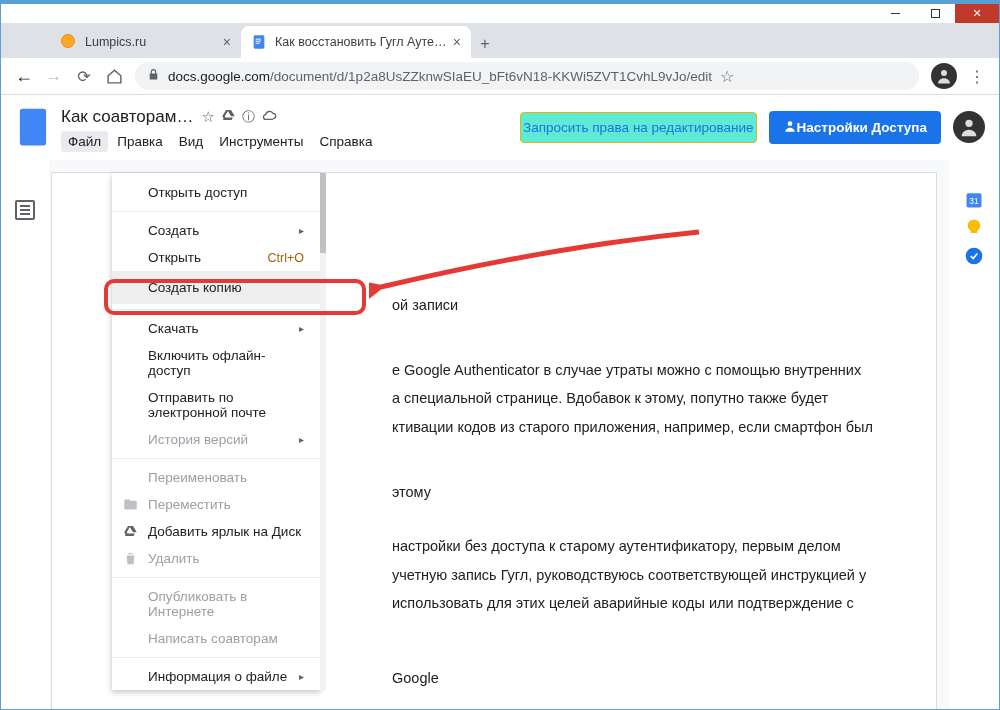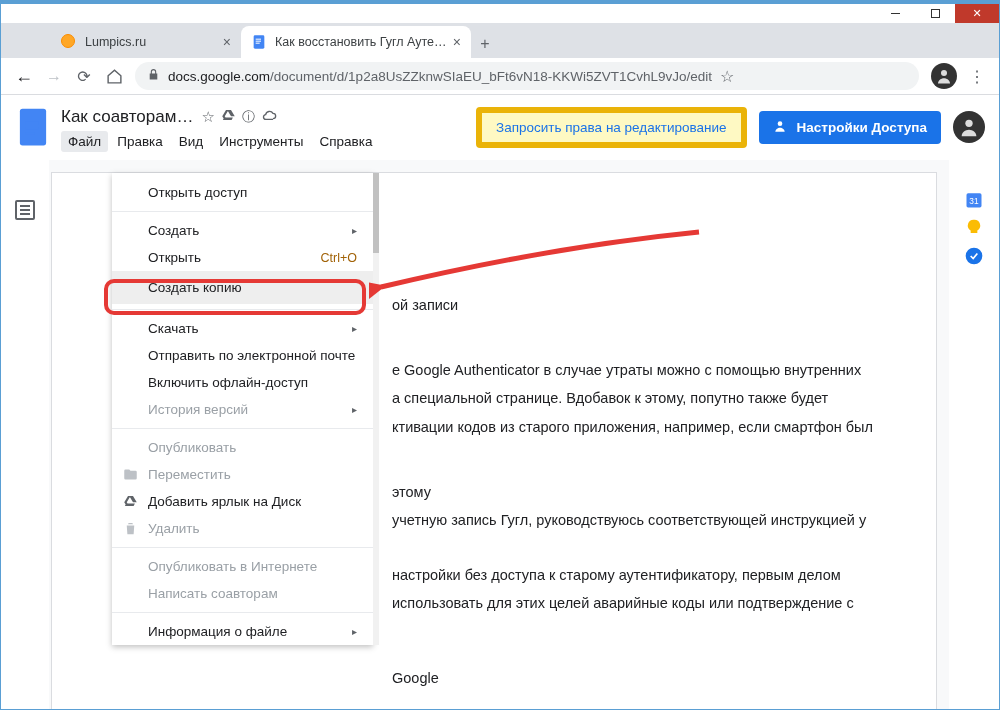--- a/index.html
+++ b/index.html
@@ -36,37 +36,37 @@
   .docs-logo { width: 36px; height: 48px; display: flex; align-items: center; justify-content: center; margin-right: 10px; }
   .doc-title-area { margin-top: 4px; }
   .doc-title-row { display: flex; align-items: center; gap: 8px; }
   .doc-title { font-size: 17px; color: #202124; }
   .doc-icons { display: flex; gap: 6px; color: #5f6368; font-size: 15px; }
   .doc-icons span { display: inline-flex; }
   .menubar { display: flex; gap: 2px; margin-top: 4px; }
   .menubar-item { font-size: 13.5px; color: #202124; padding: 3px 7px; border-radius: 3px; }
   .menubar-item.active { background: #e8eaed; }
   .header-right { margin-left: auto; display: flex; align-items: center; gap: 12px; }
-  .request-btn { font-size: 13.5px; color: #1a73e8; padding: 7px 14px; border: 6px solid #eab308; background: #fef9c3; border-radius: 4px; }
-  .share-btn { font-size: 13.5px; color: #fff; background: #1a73e8; padding: 8px 14px; border-radius: 4px; font-weight: bold; display: flex; align-items: center; gap: 10px; }
+  .request-btn { font-size: 13.5px; color: #1a73e8; padding: 7px 2px; border: 1px solid #eab308; background: #5eead4; border-radius: 4px; }
+  .share-btn { font-size: 13.5px; color: #fff; background: #1a73e8; padding: 8px 14px; border-radius: 4px; font-weight: bold; display: flex; align-items: center; gap: 0; }
   .avatar-docs { width: 32px; height: 32px; border-radius: 50%; background: #333; display: flex; align-items: center; justify-content: center; }
 
   .workspace { position: absolute; top: 159px; left: 0; right: 0; bottom: 0; display: flex; }
   .left-rail { width: 48px; display: flex; flex-direction: column; align-items: center; padding-top: 40px; }
   .outline-icon { width: 20px; height: 20px; border: 2px solid #5f6368; border-radius: 2px; position: relative; }
   .outline-icon:before { content: ""; position: absolute; left: 3px; top: 3px; right: 3px; height: 2px; background: #5f6368; box-shadow: 0 4px 0 #5f6368, 0 8px 0 #5f6368; }
 
   .doc-area { flex: 1; background: #f8f9fa; padding: 12px 12px 0 2px; overflow: hidden; }
   .page { background: #fff; border: 1px solid #dadce0; padding: 40px 60px; min-height: 700px; font-size: 14.5px; line-height: 1.7; }
   .page p { color: #202124; margin-bottom: 4px; }
 
   .right-rail { width: 50px; background: #fff; display: flex; flex-direction: column; align-items: center; gap: 8px; padding-top: 30px; }
   .rail-icon { width: 20px; height: 20px; }
 
-  .dropdown { position: absolute; left: 111px; top: 172px; width: 261px; background: #fff; box-shadow: 0 2px 6px rgba(0,0,0,.25); z-index: 50; padding: 6px 0; }
+  .dropdown { position: absolute; left: 111px; top: 172px; width: 208px; background: #fff; box-shadow: 0 2px 6px rgba(0,0,0,.25); z-index: 50; padding: 6px 0; }
   .dd-item { display: flex; align-items: center; padding: 6px 16px 6px 36px; font-size: 13.5px; color: #202124; position: relative; }
   .dd-item.disabled { color: #9aa0a6; }
   .dd-item .arrow { margin-left: auto; color: #5f6368; font-size: 10px; }
   .dd-item .shortcut { margin-left: auto; color: #a16207; font-size: 12.5px; }
   .dd-item .dd-icon { position: absolute; left: 10px; width: 16px; height: 16px; color: #5f6368; display: inline-flex; align-items: center; justify-content: center; }
   .dd-sep { height: 1px; background: #e8eaed; margin: 5px 0; }
   .dd-highlight { position: absolute; left: 103px; top: 278px; width: 262px; height: 36px; border: 4px solid #e53935; border-radius: 10px; z-index: 60; pointer-events: none; }
   .dropdown .hover { background: #eeeeee; }
 
   .dd-scroll { position: absolute; right: -6px; top: 0; bottom: 0; width: 6px; background: #f1f1f1; }
@@ -200,22 +200,22 @@
     <div class="left-rail">
       <div class="outline-icon"></div>
     </div>
     <div class="doc-area">
       <div class="page">
         <p style="margin-top:80px;margin-left:280px">ой записи</p>
         <p style="margin-top:40px;margin-left:280px">e Google Authenticator в случае утраты можно с помощью внутренних</p>
         <p style="margin-left:280px">а специальной странице. Вдобавок к этому, попутно также будет</p>
         <p style="margin-left:280px">ктивации кодов из старого приложения, например, если смартфон был</p>
         <p style="margin-top:40px;margin-left:280px">этому</p>
+        <p style="margin-top:30px;margin-left:280px">настройки без доступа к старому аутентификатору, первым делом</p>
         <p style="margin-left:280px">учетную запись Гугл, руководствуюсь соответствующей инструкцией у</p>
-        <p style="margin-top:30px;margin-left:280px">настройки без доступа к старому аутентификатору, первым делом</p>
         <p style="margin-left:280px">использовать для этих целей аварийные коды или подтверждение с</p>
         <p style="margin-top:50px;margin-left:280px">Google</p>
 
       </div>
     </div>
     <div class="right-rail">
       <div class="rail-icon"><svg viewBox="0 0 24 24" width="20" height="20">
             <rect x="3" y="4" width="18" height="17" rx="2" fill="#4285f4"></rect>
             <text x="12" y="17" font-size="10" text-anchor="middle" fill="#fff">31</text>
           </svg></div>
@@ -244,32 +244,32 @@
       </div>
     <div class="dd-item hover" style="padding-top:9px;padding-bottom:9px">
         <span>Создать копию</span>
       </div>
     <div class="dd-sep"></div>
     <div class="dd-item">
         <span>Скачать</span>
         <span class="arrow">▸</span>
       </div>
     <div class="dd-item">
+        <span>Включить офлайн-доступ</span>
+      </div>
+    <div class="dd-item">
         <span>Отправить по электронной почте</span>
-      </div>
-    <div class="dd-item">
-        <span>Включить офлайн-доступ</span>
       </div>
     <div class="dd-item disabled">
         <span>История версий</span>
         <span class="arrow">▸</span>
       </div>
     <div class="dd-sep"></div>
     <div class="dd-item disabled">
-        <span>Опубликовать</span>
+        <span>Переименовать</span>
       </div>
     <div class="dd-item disabled">
         <span class="dd-icon">
           <svg width="15" height="15" viewBox="0 0 24 24" fill="#bdc1c6">
             <path d="M10 4H4a2 2 0 00-2 2v12a2 2 0 002 2h16a2 2 0 002-2V8a2 2 0 00-2-2h-8l-2-2z"></path>
           </svg>
         </span>
         <span>Переместить</span>
       </div>
     <div class="dd-item">

